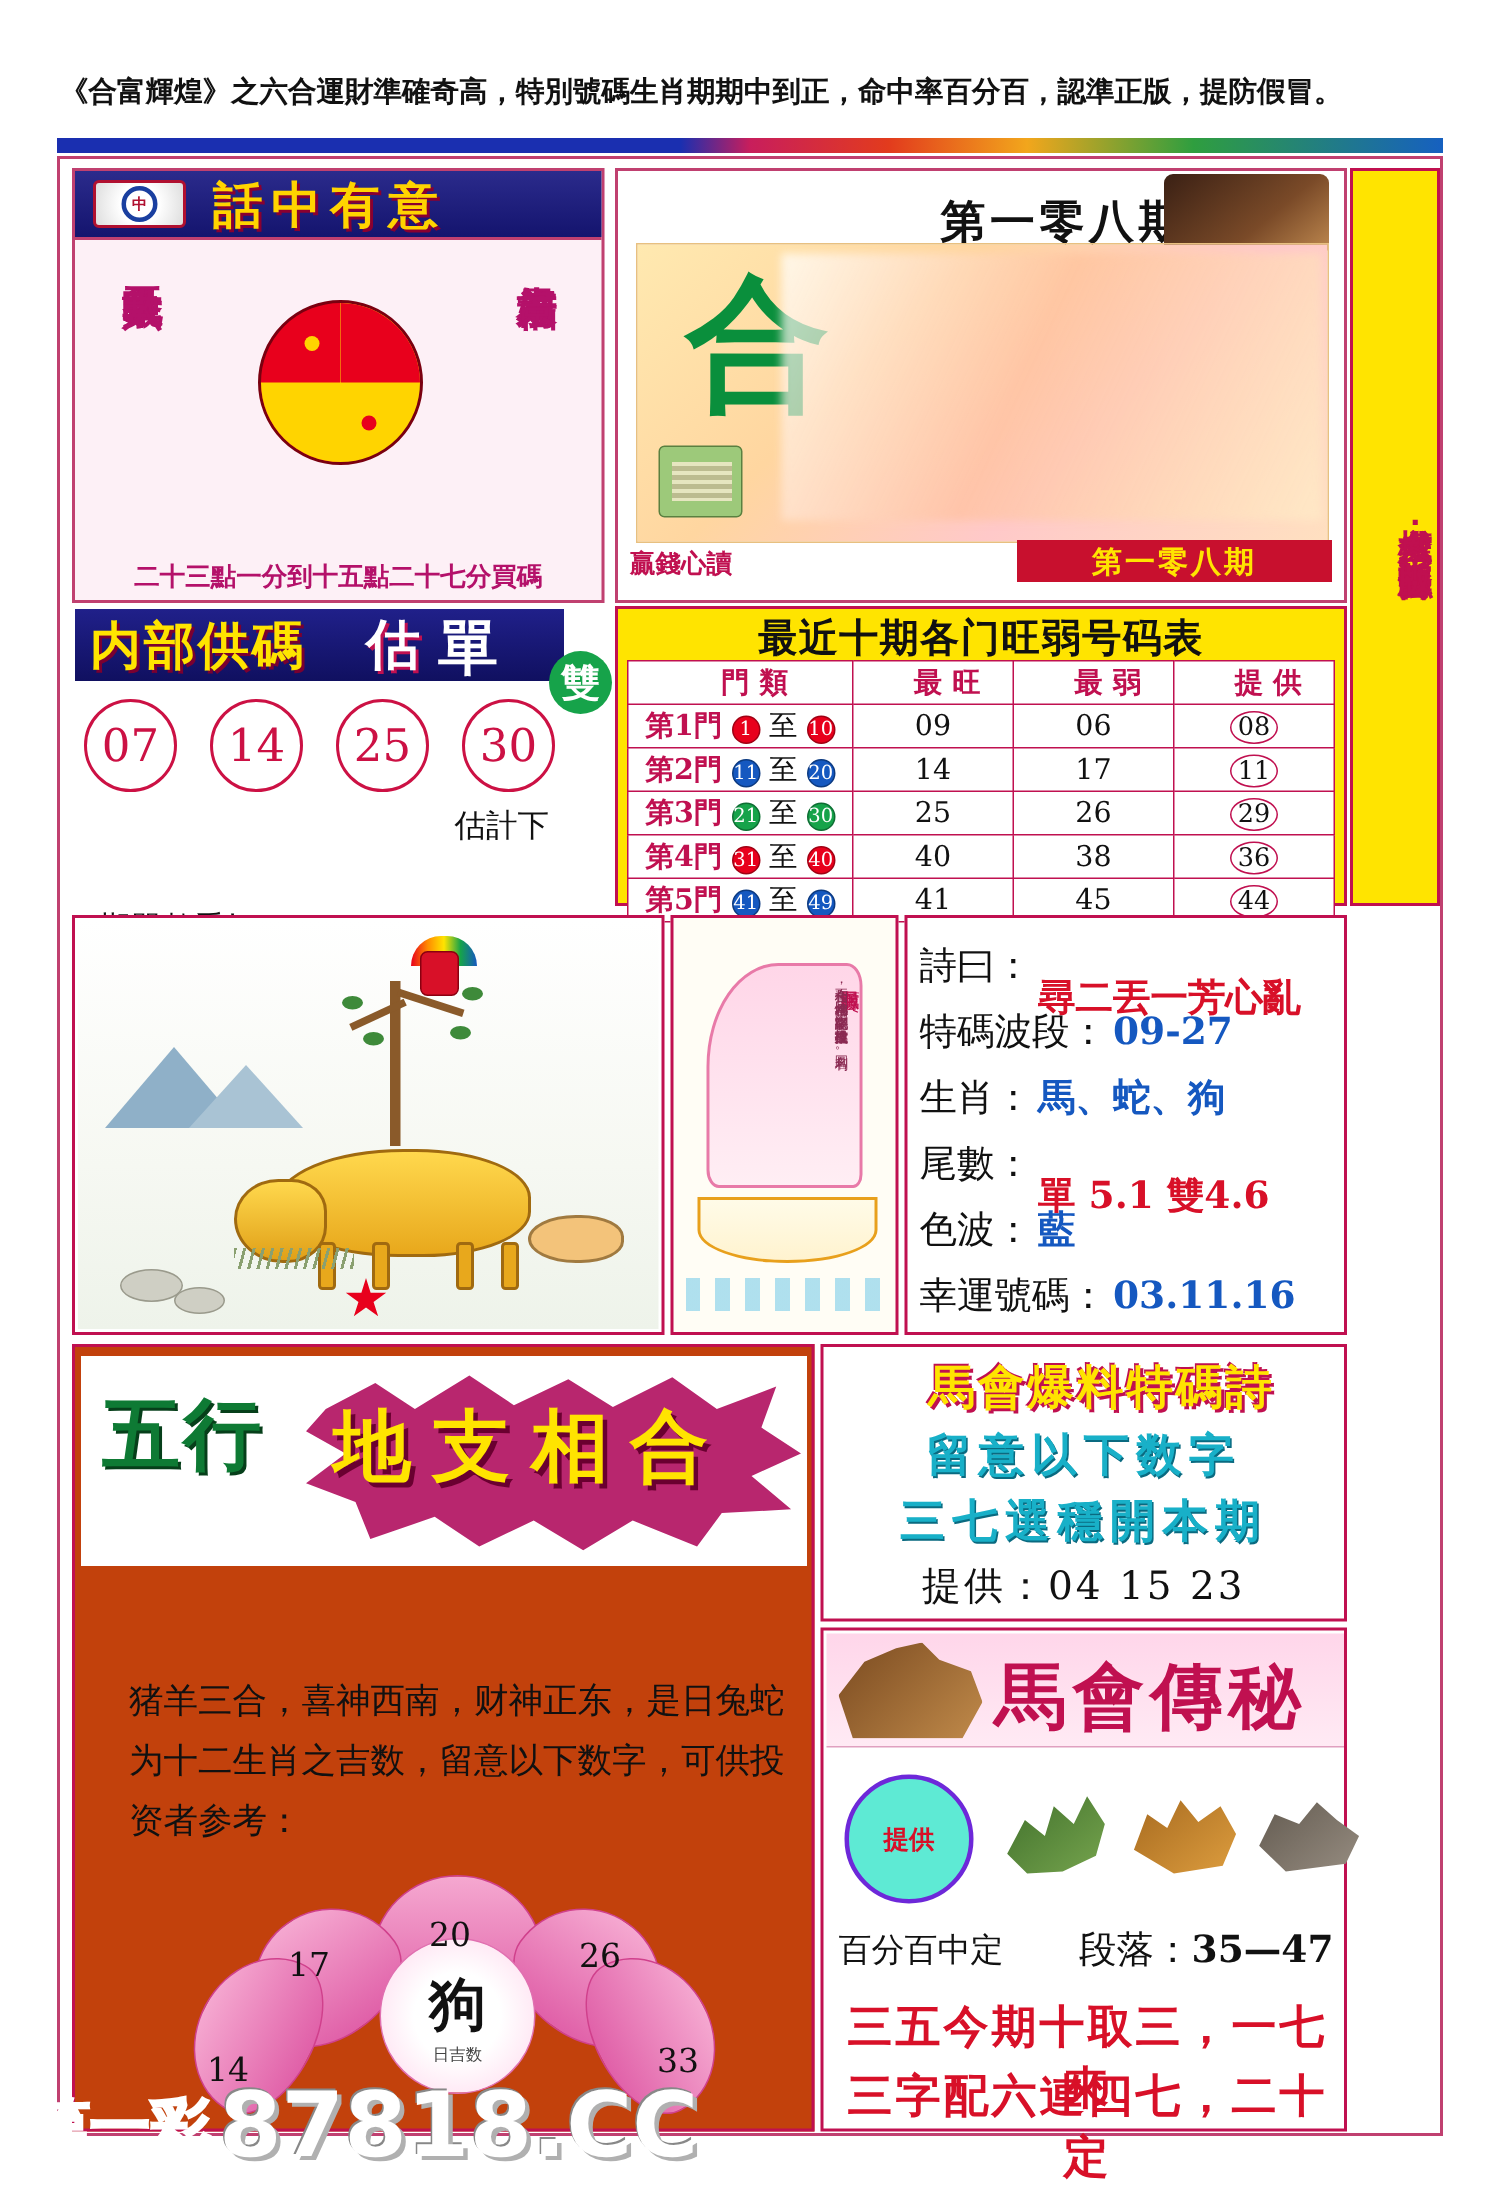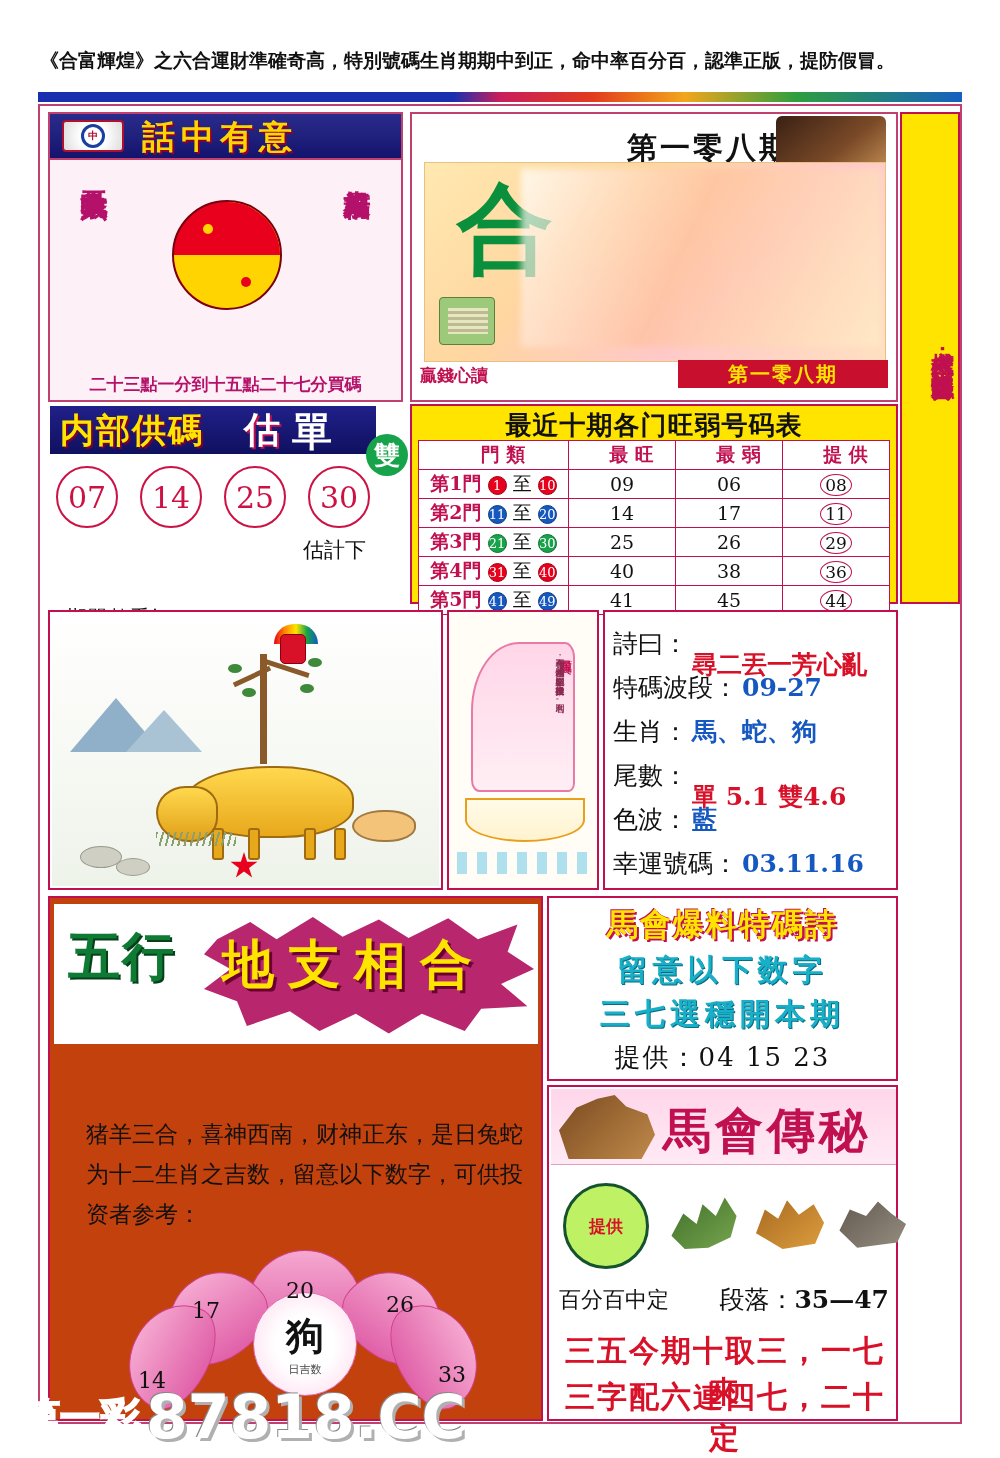--- a/index.html
+++ b/index.html
@@ -377,21 +377,21 @@
   .lnum {
     position:absolute; font-size:22px; color:#111; font-family:"DejaVu Serif", serif;
   }
 
   
   .box-mahui {
     position:absolute; left:547px; top:896px; width:351px; height:185px;
     border:2px solid #c01050; background:#fff;
   }
   .mh-title {
-    position:absolute; left:0; top:6px; width:347px; text-align:center;
+    position:absolute; left:12px; top:6px; width:347px; text-align:center;
     font-size:31px; font-weight:bold; color:#ffe400;
     font-family:"DejaVu Serif", serif; letter-spacing:2px;
     text-shadow:2px 2px 0 #c01050, -1px -1px 0 #c01050;
   }
   .mh-line {
     position:absolute; left:0; width:347px; text-align:center;
     font-size:30px; font-weight:bold; color:#18b0c8;
     font-family:"DejaVu Serif", serif; letter-spacing:5px;
     text-shadow:1px 1px 0 #0a6a80;
   }
@@ -414,21 +414,21 @@
     background:linear-gradient(135deg,#7a4a20,#c08a4a);
     clip-path:polygon(10% 100%,0% 55%,18% 20%,40% 6%,58% 0%,70% 18%,92% 30%,100% 62%,86% 100%);
   }
   .cm-title {
     position:absolute; left:112px; top:10px;
     font-size:48px; font-weight:bold; color:#c01050;
     font-family:"DejaVu Serif", serif; letter-spacing:4px;
   }
   .cm-seal {
     position:absolute; left:14px; top:96px; width:86px; height:86px;
-    border-radius:50%; border:3px solid #14532d; background:#bef264;
+    border-radius:50%; border:3px solid #6d28d9; background:#5eead4;
     display:flex; align-items:center; justify-content:center;
     font-size:17px; color:#d81028; font-family:"DejaVu Serif", serif; font-weight:bold;
   }
   .animal {
     position:absolute; top:100px; width:74px; height:66px;
   }
   .a-dragon { left:118px; background:linear-gradient(140deg,#3a6a28,#7aa850); clip-path:polygon(6% 74%,22% 40%,40% 56%,48% 26%,66% 44%,78% 16%,94% 44%,86% 76%,56% 92%,24% 94%); }
   .a-tiger { left:204px; background:linear-gradient(140deg,#a0641c,#e0a040); clip-path:polygon(4% 70%,16% 34%,34% 48%,46% 20%,62% 42%,82% 26%,96% 54%,84% 86%,40% 94%); }
   .a-rat { left:286px; background:linear-gradient(140deg,#5a5248,#9a9084); clip-path:polygon(6% 66%,20% 34%,42% 44%,58% 22%,76% 40%,96% 56%,84% 84%,30% 92%); }
   .cm-line1 {

